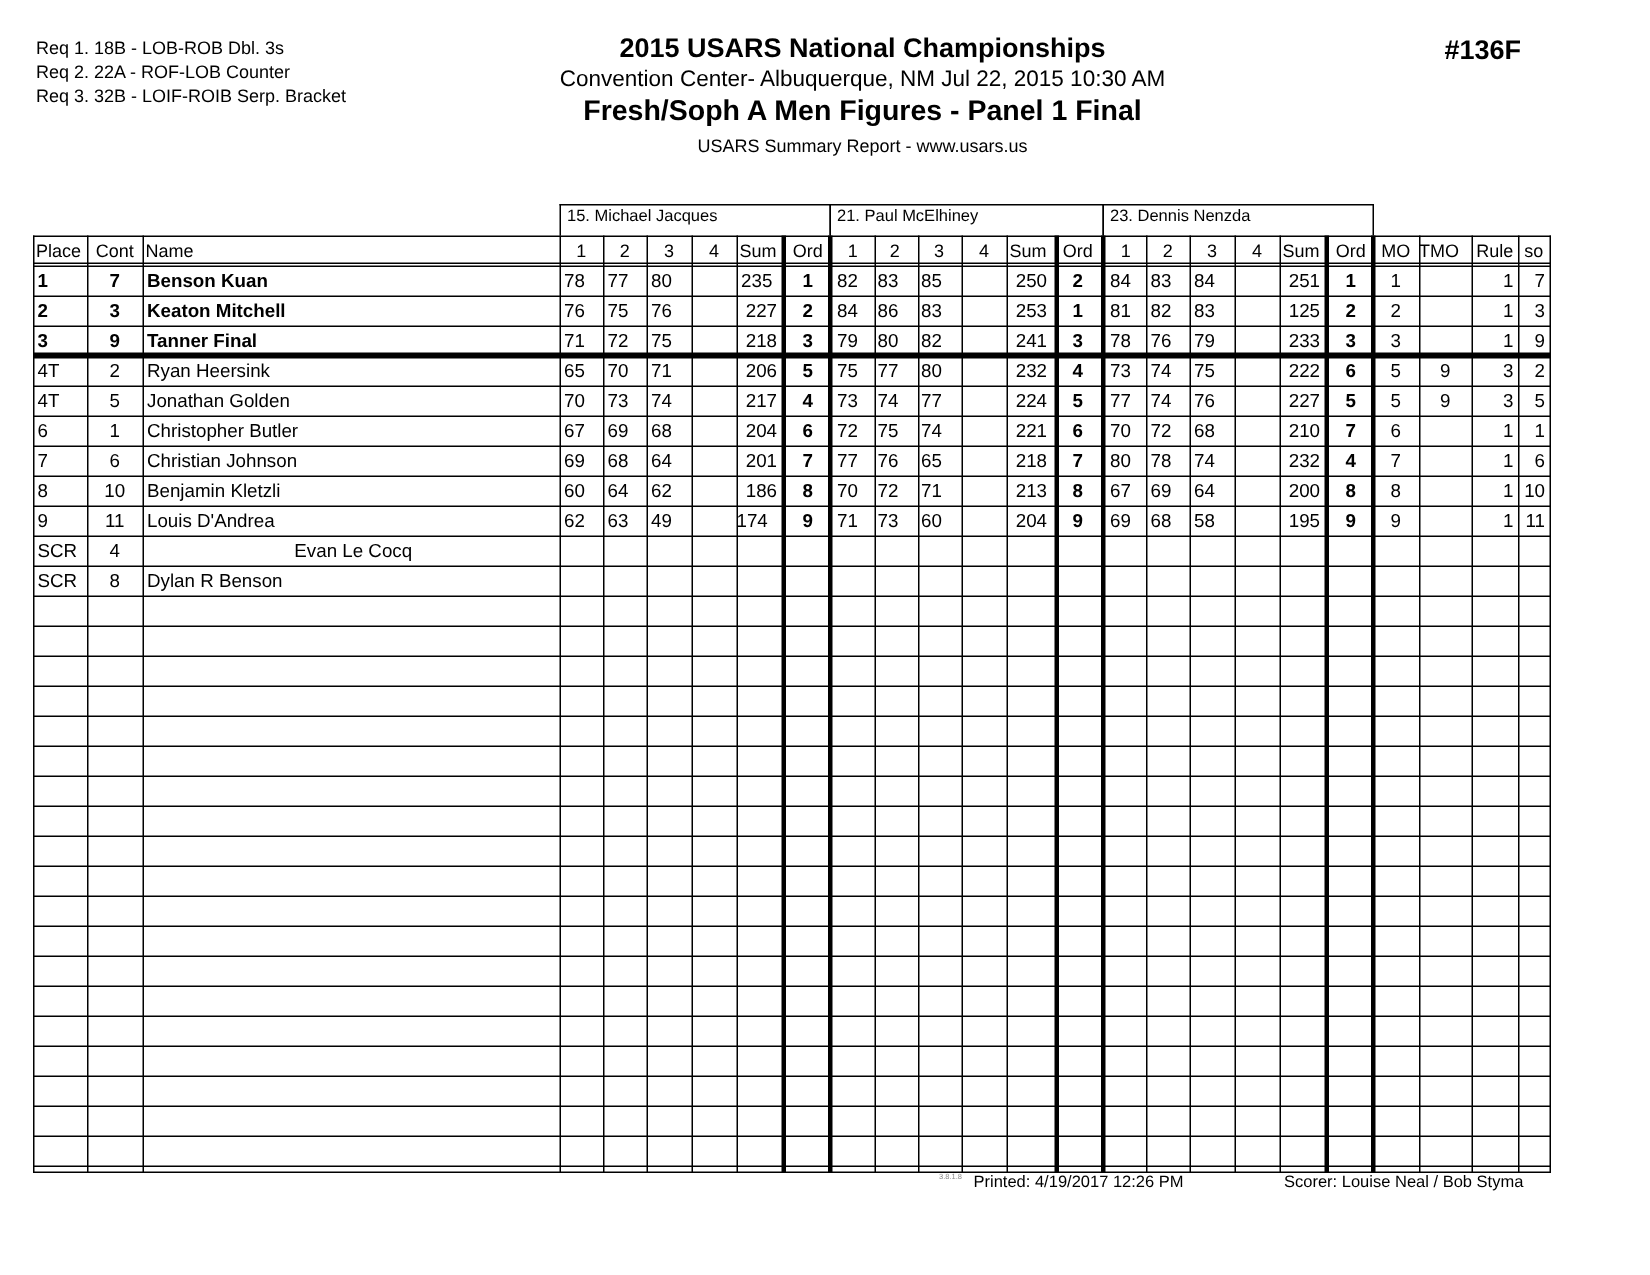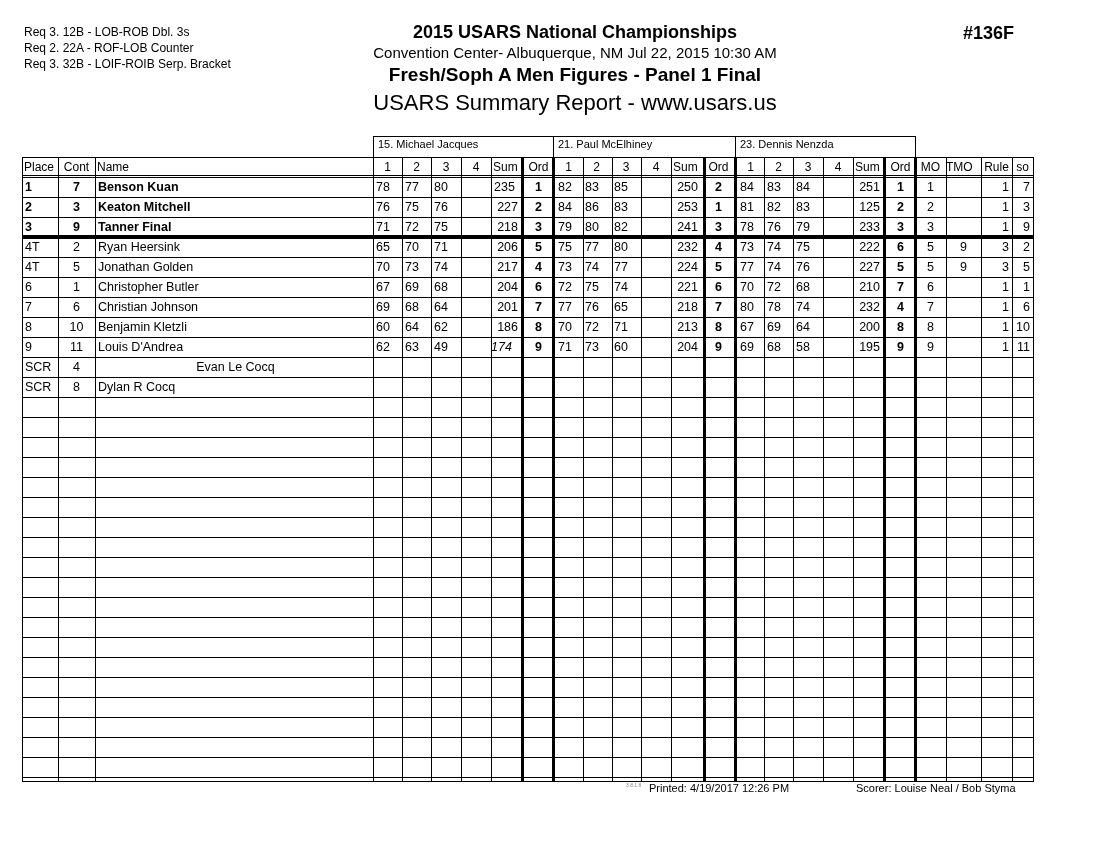--- a/index.html
+++ b/index.html
@@ -4,38 +4,38 @@
 <style>
   html, body { margin:0; padding:0; background:#ffffff; }
   body { width:1100px; height:850px; position:relative; overflow:hidden;
          font-family:"Liberation Sans", sans-serif; color:#000; }
   .abs { position:absolute; }
   .req { left:24px; font-size:12px; line-height:16px; white-space:nowrap; }
   .center-title { left:300px; width:550px; text-align:center; white-space:nowrap; }
   .t1 { top:22px; font-size:18px; font-weight:bold; }
   .t2 { top:44px; font-size:15px; }
   .t3 { top:64px; font-size:19px; font-weight:bold; }
-  .t4 { top:90px; font-size:22px; }
+  .t4 { top:90px; font-size:12px; }
   .event-no { left:963px; top:23px; font-size:18px; font-weight:bold; }
 
   .judge-box { position:absolute; top:136px; height:21px; border:1px solid #000; border-bottom:none;
                font-size:11px; line-height:14px; padding-left:4px; box-sizing:border-box; white-space:nowrap; }
   .cell { position:absolute; box-sizing:border-box; font-size:12.5px; line-height:19px; height:20px;
           white-space:nowrap; overflow:hidden; }
   .hdr { font-size:12px; }
   .bold { font-weight:bold; }
   .vline { position:absolute; background:#000; }
   .hline { position:absolute; background:#000; height:1px; }
   .footer { top:782px; font-size:11px; white-space:nowrap; }
   .tiny { font-size:5px; color:#888; }
 </style>
 </head>
 <body>
 
-<div class="abs req" style="top:24px;">Req  3.  12B - LOB-ROB Dbl. 3s</div>
+<div class="abs req" style="top:24px;">Req  1.  18B - LOB-ROB Dbl. 3s</div>
 <div class="abs req" style="top:40px;">Req  2.  22A - ROF-LOB Counter</div>
 <div class="abs req" style="top:56px;">Req  3.  32B - LOIF-ROIB Serp. Bracket</div>
 
 <div class="abs center-title t1">2015 USARS National Championships</div>
 <div class="abs center-title t2">Convention Center- Albuquerque, NM  Jul 22, 2015  10:30 AM</div>
 <div class="abs center-title t3">Fresh/Soph A Men Figures - Panel 1 Final</div>
 <div class="abs center-title t4">USARS Summary Report - www.usars.us</div>
 <div class="abs event-no">#136F</div>
 
 <div id="table">
@@ -267,21 +267,21 @@
     <div class="cell" style="left:946px;top:318px;width:35px;text-align:center;"></div>
     <div class="cell" style="left:981px;top:318px;width:31px;text-align:right;padding-right:3px;">1</div>
     <div class="cell" style="left:1012px;top:318px;width:21px;text-align:right;padding-right:3px;">10</div>
     <div class="cell" style="left:22px;top:338px;width:36px;text-align:left;padding-left:3px;">9</div>
     <div class="cell" style="left:58px;top:338px;width:37px;text-align:center;">11</div>
     <div class="cell" style="left:95px;top:338px;width:278px;text-align:left;padding-left:3px;">Louis D'Andrea</div>
     <div class="cell" style="left:373px;top:338px;width:29px;text-align:left;padding-left:3px;">62</div>
     <div class="cell" style="left:402px;top:338px;width:29px;text-align:left;padding-left:3px;">63</div>
     <div class="cell" style="left:431px;top:338px;width:30px;text-align:left;padding-left:3px;">49</div>
     <div class="cell" style="left:461px;top:338px;width:30px;text-align:left;padding-left:3px;"></div>
-    <div class="cell" style="left:491px;top:338px;width:22px;text-align:right;padding-right:3px;font-style:italic;">174</div>
+    <div class="cell" style="left:491px;top:338px;width:22px;text-align:right;padding-right:3px;">174</div>
     <div class="cell bold" style="left:524px;top:338px;width:29px;text-align:center;">9</div>
     <div class="cell" style="left:555px;top:338px;width:27px;text-align:left;padding-left:3px;">71</div>
     <div class="cell" style="left:582px;top:338px;width:29px;text-align:left;padding-left:3px;">73</div>
     <div class="cell" style="left:611px;top:338px;width:30px;text-align:left;padding-left:3px;">60</div>
     <div class="cell" style="left:641px;top:338px;width:30px;text-align:left;padding-left:3px;"></div>
     <div class="cell" style="left:671px;top:338px;width:30px;text-align:right;padding-right:3px;">204</div>
     <div class="cell bold" style="left:704px;top:338px;width:29px;text-align:center;">9</div>
     <div class="cell" style="left:737px;top:338px;width:27px;text-align:left;padding-left:3px;">69</div>
     <div class="cell" style="left:764px;top:338px;width:29px;text-align:left;padding-left:3px;">68</div>
     <div class="cell" style="left:793px;top:338px;width:30px;text-align:left;padding-left:3px;">58</div>
@@ -312,21 +312,21 @@
     <div class="cell" style="left:793px;top:358px;width:30px;text-align:left;padding-left:3px;"></div>
     <div class="cell" style="left:823px;top:358px;width:30px;text-align:left;padding-left:3px;"></div>
     <div class="cell" style="left:853px;top:358px;width:30px;text-align:right;padding-right:3px;"></div>
     <div class="cell bold" style="left:886px;top:358px;width:29px;text-align:center;"></div>
     <div class="cell" style="left:915px;top:358px;width:31px;text-align:center;"></div>
     <div class="cell" style="left:946px;top:358px;width:35px;text-align:center;"></div>
     <div class="cell" style="left:981px;top:358px;width:31px;text-align:right;padding-right:3px;"></div>
     <div class="cell" style="left:1012px;top:358px;width:21px;text-align:right;padding-right:3px;"></div>
     <div class="cell" style="left:22px;top:378px;width:36px;text-align:left;padding-left:3px;">SCR</div>
     <div class="cell" style="left:58px;top:378px;width:37px;text-align:center;">8</div>
-    <div class="cell" style="left:95px;top:378px;width:278px;text-align:left;padding-left:3px;">Dylan R Cocq</div>
+    <div class="cell" style="left:95px;top:378px;width:278px;text-align:left;padding-left:3px;">Dylan R Benson</div>
     <div class="cell" style="left:373px;top:378px;width:29px;text-align:left;padding-left:3px;"></div>
     <div class="cell" style="left:402px;top:378px;width:29px;text-align:left;padding-left:3px;"></div>
     <div class="cell" style="left:431px;top:378px;width:30px;text-align:left;padding-left:3px;"></div>
     <div class="cell" style="left:461px;top:378px;width:30px;text-align:left;padding-left:3px;"></div>
     <div class="cell" style="left:491px;top:378px;width:30px;text-align:right;padding-right:3px;"></div>
     <div class="cell bold" style="left:524px;top:378px;width:29px;text-align:center;"></div>
     <div class="cell" style="left:555px;top:378px;width:27px;text-align:left;padding-left:3px;"></div>
     <div class="cell" style="left:582px;top:378px;width:29px;text-align:left;padding-left:3px;"></div>
     <div class="cell" style="left:611px;top:378px;width:30px;text-align:left;padding-left:3px;"></div>
     <div class="cell" style="left:641px;top:378px;width:30px;text-align:left;padding-left:3px;"></div>

